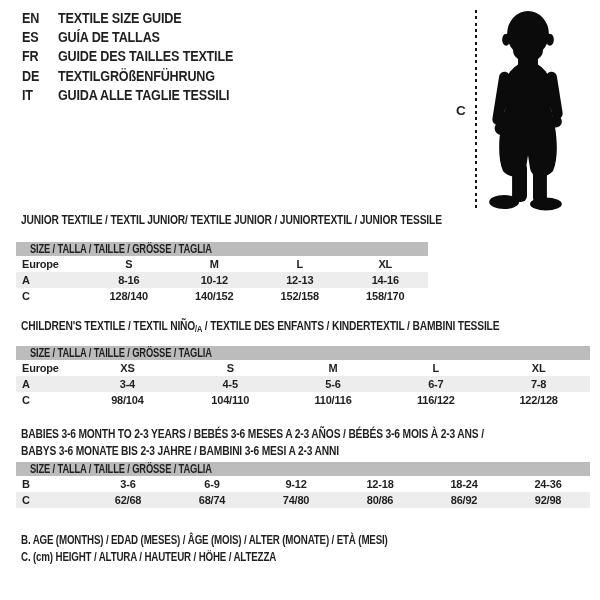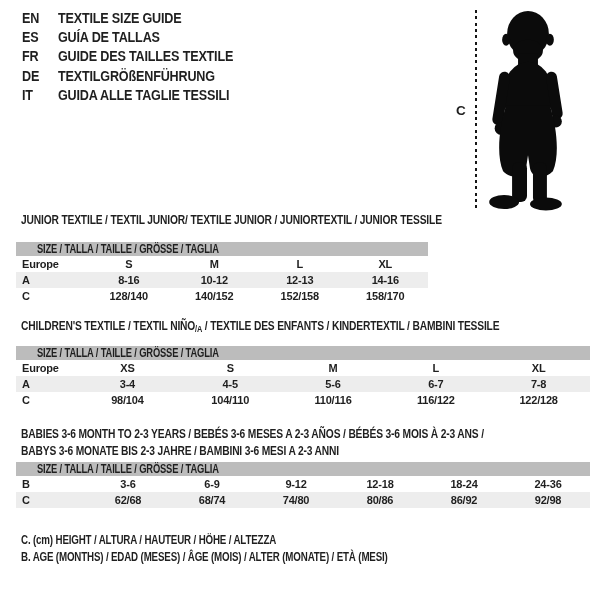--- a/index.html
+++ b/index.html
@@ -40,21 +40,21 @@
   .t-babies   { left:21px; top:426px; line-height:17px; }
   .sub { font-size:9px; vertical-align:-2px; }
 
   
   .tbl { }
   .tbl-junior   { left:16px; top:242px; width:412px; }
   .tbl-children { left:16px; top:346px; width:574px; }
   .tbl-babies   { left:16px; top:462px; width:574px; }
   .size-bar {
     background:#bcbcbc; height:14px; line-height:14.5px;
-    padding-left:21px; font-size:12px; overflow:hidden;
+    padding-left:14px; font-size:12px; overflow:hidden;
   }
   table { width:100%; border-collapse:collapse; table-layout:fixed; }
   td {
     height:16px; line-height:16px; padding:0;
     font-size:11px; font-weight:700; text-align:center;
     overflow:hidden; white-space:nowrap;
   }
   td:first-child { text-align:left; padding-left:6px; }
   tr.alt td { background:#ededed; }
   col.label-j  { width:70px; }
@@ -235,15 +235,15 @@
         <td>74/80</td>
         <td>80/86</td>
         <td>86/92</td>
         <td>92/98</td>
       </tr>
     </tbody>
   </table>
 </div>
 
 <div class="abs footnotes">
+  <div class="note"><span class="cond78">B. AGE (MONTHS) / EDAD (MESES) / ÂGE (MOIS) / ALTER (MONATE) / ETÀ (MESI)</span></div>
   <div class="note"><span class="cond78">C. (cm) HEIGHT / ALTURA / HAUTEUR / HÖHE / ALTEZZA</span></div>
-  <div class="note"><span class="cond78">B. AGE (MONTHS) / EDAD (MESES) / ÂGE (MOIS) / ALTER (MONATE) / ETÀ (MESI)</span></div>
 </div>
 
 </body></html>

